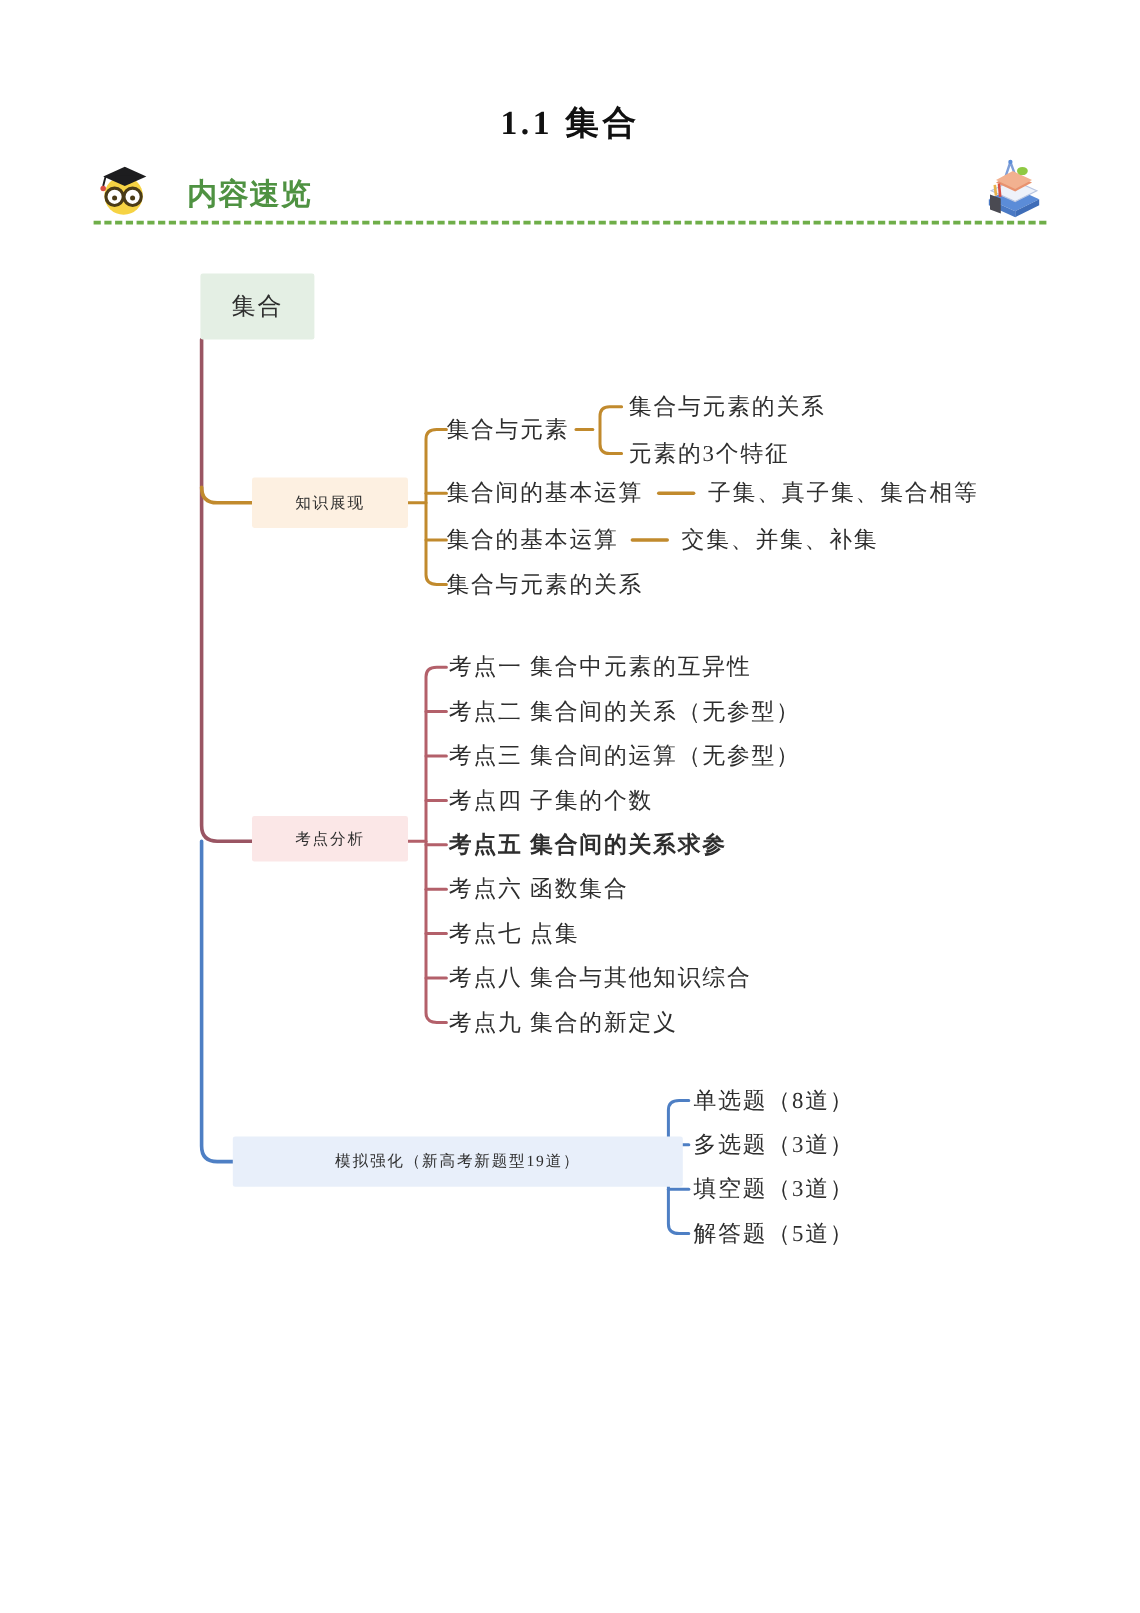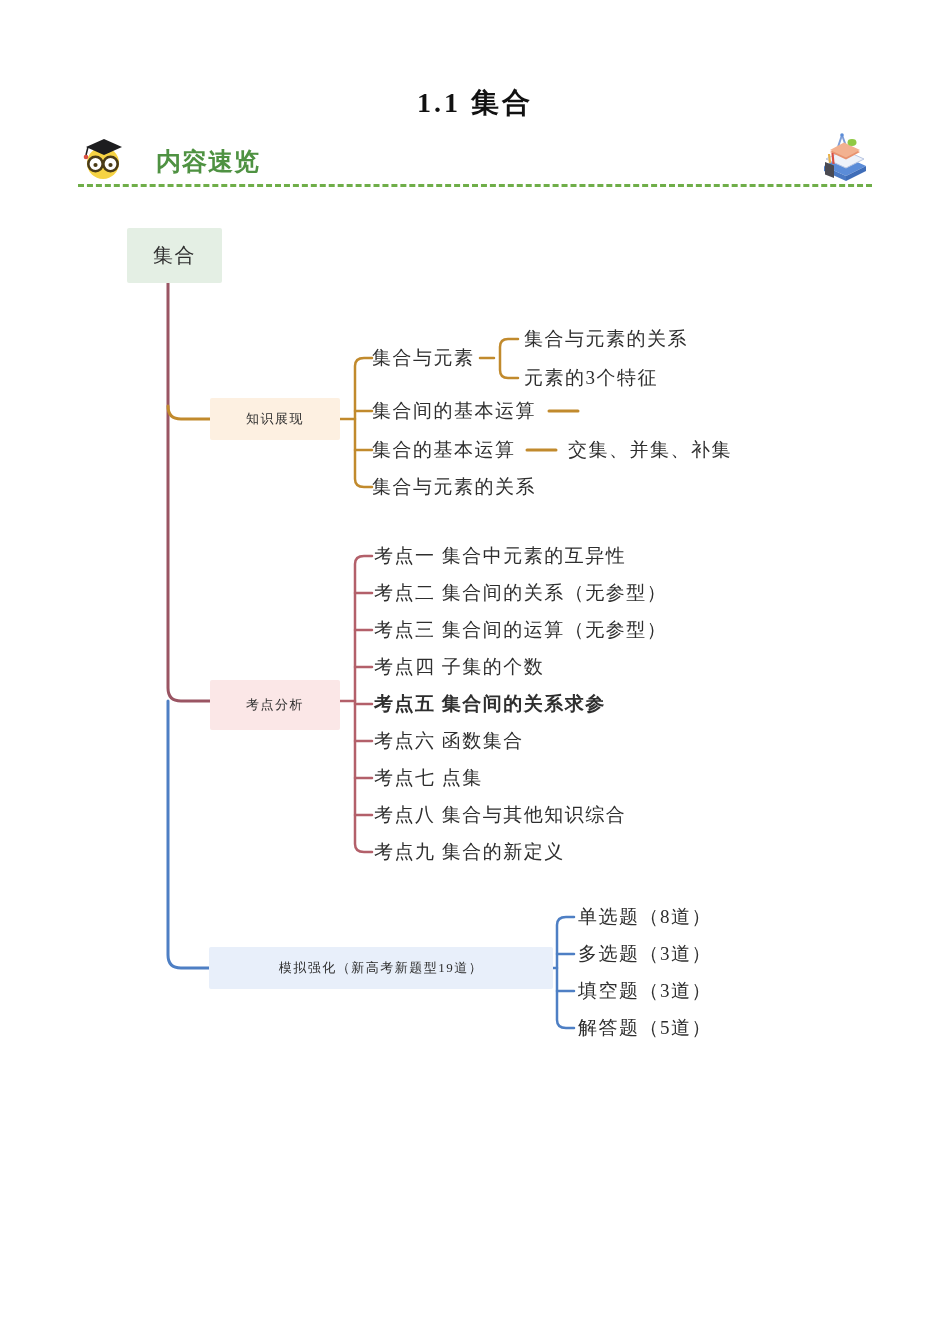--- a/index.html
+++ b/index.html
@@ -15,21 +15,21 @@
   .section-header .hdr-label { position:absolute; left:54px; bottom:6px; font-size:25px;
     font-weight:bold; color:#4f9242; letter-spacing:1px;
     font-family:"Liberation Sans","DejaVu Sans",sans-serif;margin-left:24px; }
   .section-header .books { position:absolute; right:0; bottom:0; }
 
   .connectors { position:absolute; left:0; top:0; width:950px; height:1344px; }
   .connectors path { fill:none; stroke-linecap:round; }
 
   .box { position:absolute; display:flex; align-items:center; justify-content:center;
     font-size:13px; color:#2e2e2e; letter-spacing:1.5px; border-radius:2px; white-space:nowrap; }
-  .box.root { font-size:20px; }
+  .box.root { font-size:20px;margin-left:40px; }
   .leaf { position:absolute; transform:translateY(-50%); font-size:19px; color:#2e2e2e;
     letter-spacing:1.5px; white-space:nowrap; }
 </style>
 </head>
 <body>
 
 <div class="canvas">
 
   <div class="doc-title">1.1  集合</div>
 
@@ -93,27 +93,28 @@
 
     <path d="M537,968 H557" stroke="#4e7fc4" stroke-width="2.5"></path>
     <path d="M574,917 H566 Q557,917 557,925 V1020 Q557,1028 566,1028 H574" stroke="#4e7fc4" stroke-width="2.5"></path>
     <path d="M557,954 H574" stroke="#4e7fc4" stroke-width="2.5"></path>
     <path d="M557,991 H574" stroke="#4e7fc4" stroke-width="2.5"></path>
   </svg>
 
   <div class="box root" style="left:127px; top:228px; width:95px; height:55px; background:#e4efe4;">集合</div>
 
   <div class="box" style="left:210px; top:398px; width:130px; height:42px; background:#fdf0e1;">知识展现</div>
-  <div class="box" style="left:210px; top:680px; width:130px; height:50px; background:#fbe7e7;">考点分析</div>
-  <div class="box" style="left:209px; top:947px; width:344px; height:42px; background:#e8effa;">模拟强化（新高考新题型19道）</div>
+  <div class="box" style="left:210px; top:680px; width:130px; height:38px; background:#fbe7e7;">考点分析</div>
+  <div class="box" style="left:194px; top:947px; width:375px; height:42px; background:#e8effa;">模拟强化（新高考新题型19道）</div>
 
   <div class="leaf" style="left:372px; top:358px;">集合与元素</div>
   <div class="leaf" style="left:524px; top:339px;">集合与元素的关系</div>
   <div class="leaf" style="left:524px; top:378px;">元素的3个特征</div>
   <div class="leaf" style="left:372px; top:411px;">集合间的基本运算</div>
+  <div class="leaf" style="left:590px; top:411px;">子集、真子集、集合相等</div>
   <div class="leaf" style="left:372px; top:450px;">集合的基本运算</div>
   <div class="leaf" style="left:568px; top:450px;">交集、并集、补集</div>
   <div class="leaf" style="left:372px; top:487px;">集合与元素的关系</div>
 
   <div class="leaf" style="left:374px; top:556px;">考点一 集合中元素的互异性</div>
   <div class="leaf" style="left:374px; top:593px;">考点二  集合间的关系（无参型）</div>
   <div class="leaf" style="left:374px; top:630px;">考点三 集合间的运算（无参型）</div>
   <div class="leaf" style="left:374px; top:667px;">考点四 子集的个数</div>
   <div class="leaf" style="left:374px; top:704px;font-weight:bold;">考点五 集合间的关系求参</div>
   <div class="leaf" style="left:374px; top:741px;">考点六 函数集合</div>

